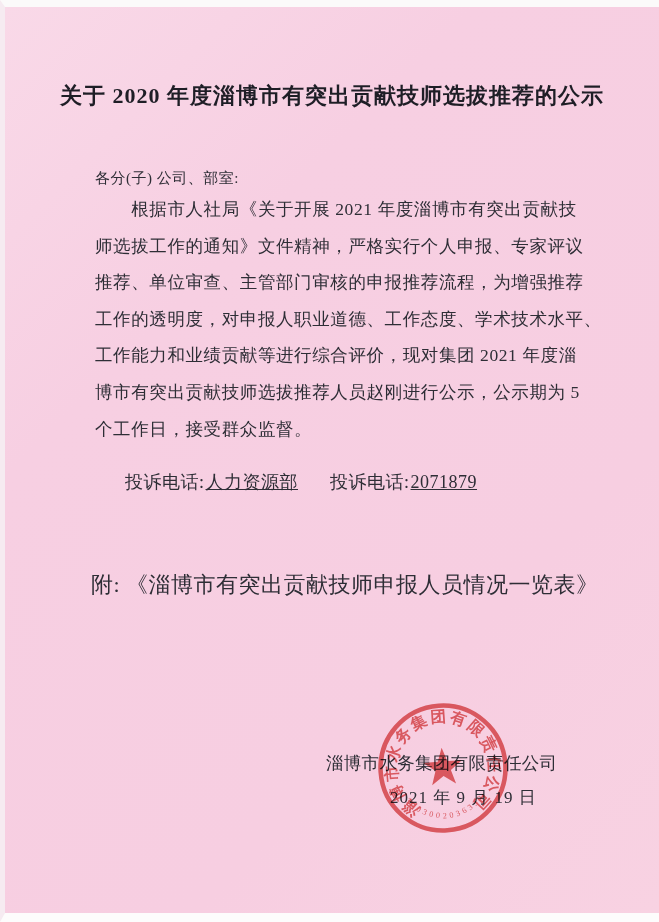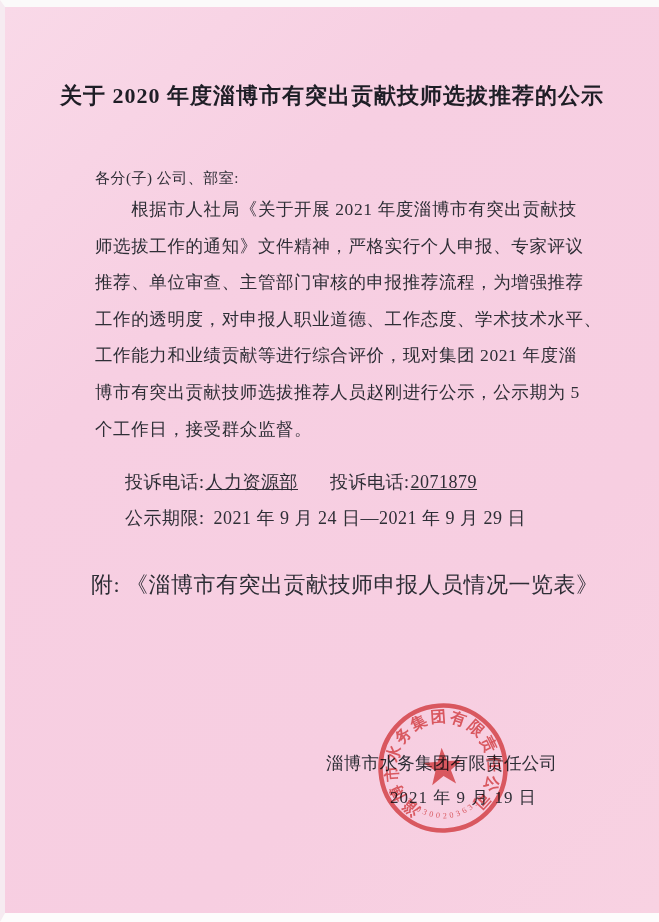--- a/index.html
+++ b/index.html
@@ -119,23 +119,20 @@
 推荐、单位审查、主管部门审核的申报推荐流程，为增强推荐
 工作的透明度，对申报人职业道德、工作态度、学术技术水平、
 工作能力和业绩贡献等进行综合评价，现对集团 2021 年度淄
 博市有突出贡献技师选拔推荐人员赵刚进行公示，公示期为 5
 个工作日，接受群众监督。</div>
 
   <div class="complaint-line">
     <span>投诉电话:</span><span class="val">人力资源部</span><span class="phone-label">投诉电话:</span><span class="val">2071879</span>
   </div>
 
-  <div class="period-line">
-    <span>公示期限:</span><span class="val">2021 年 9 月 24 日—2021 年 9 月 29 日</span>
-  </div>
 
   <div class="attachment-note">附: 《淄博市有突出贡献技师申报人员情况一览表》</div>
 
   <div class="issuer-company-name">淄博市水务集团有限责任公司</div>
 
   <div class="issue-date">2021 年 9 月 19 日</div>
 
   <div class="company-seal">
     <svg viewBox="0 0 130 130" xmlns="http://www.w3.org/2000/svg">
       <circle cx="65" cy="65" r="61.5" fill="none" stroke="#d94b4b" stroke-width="4.5"></circle>

